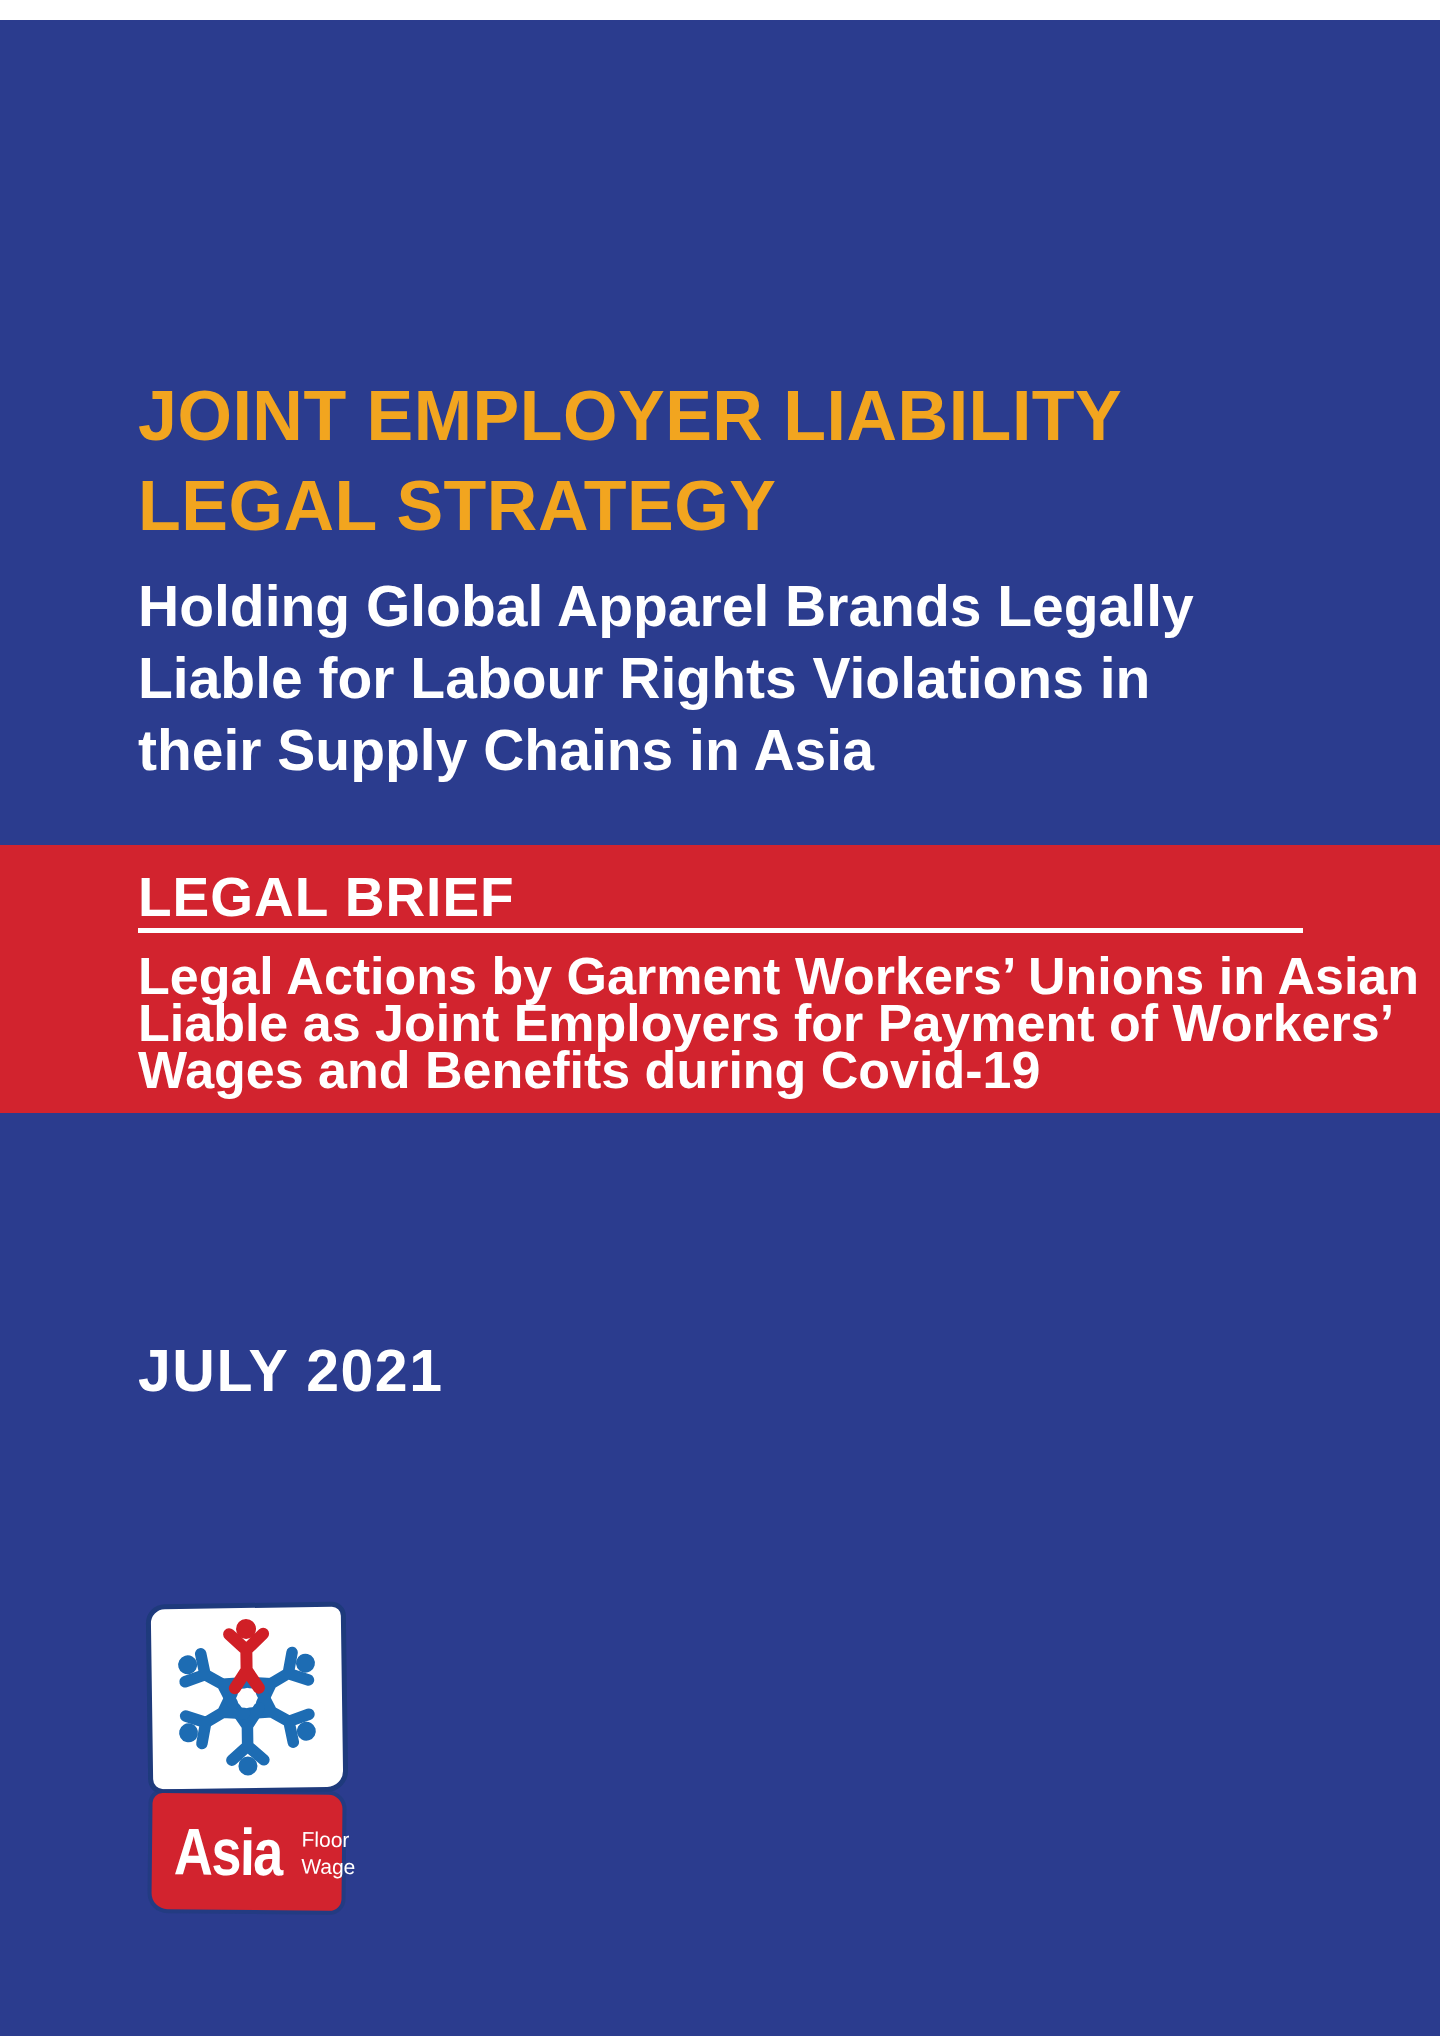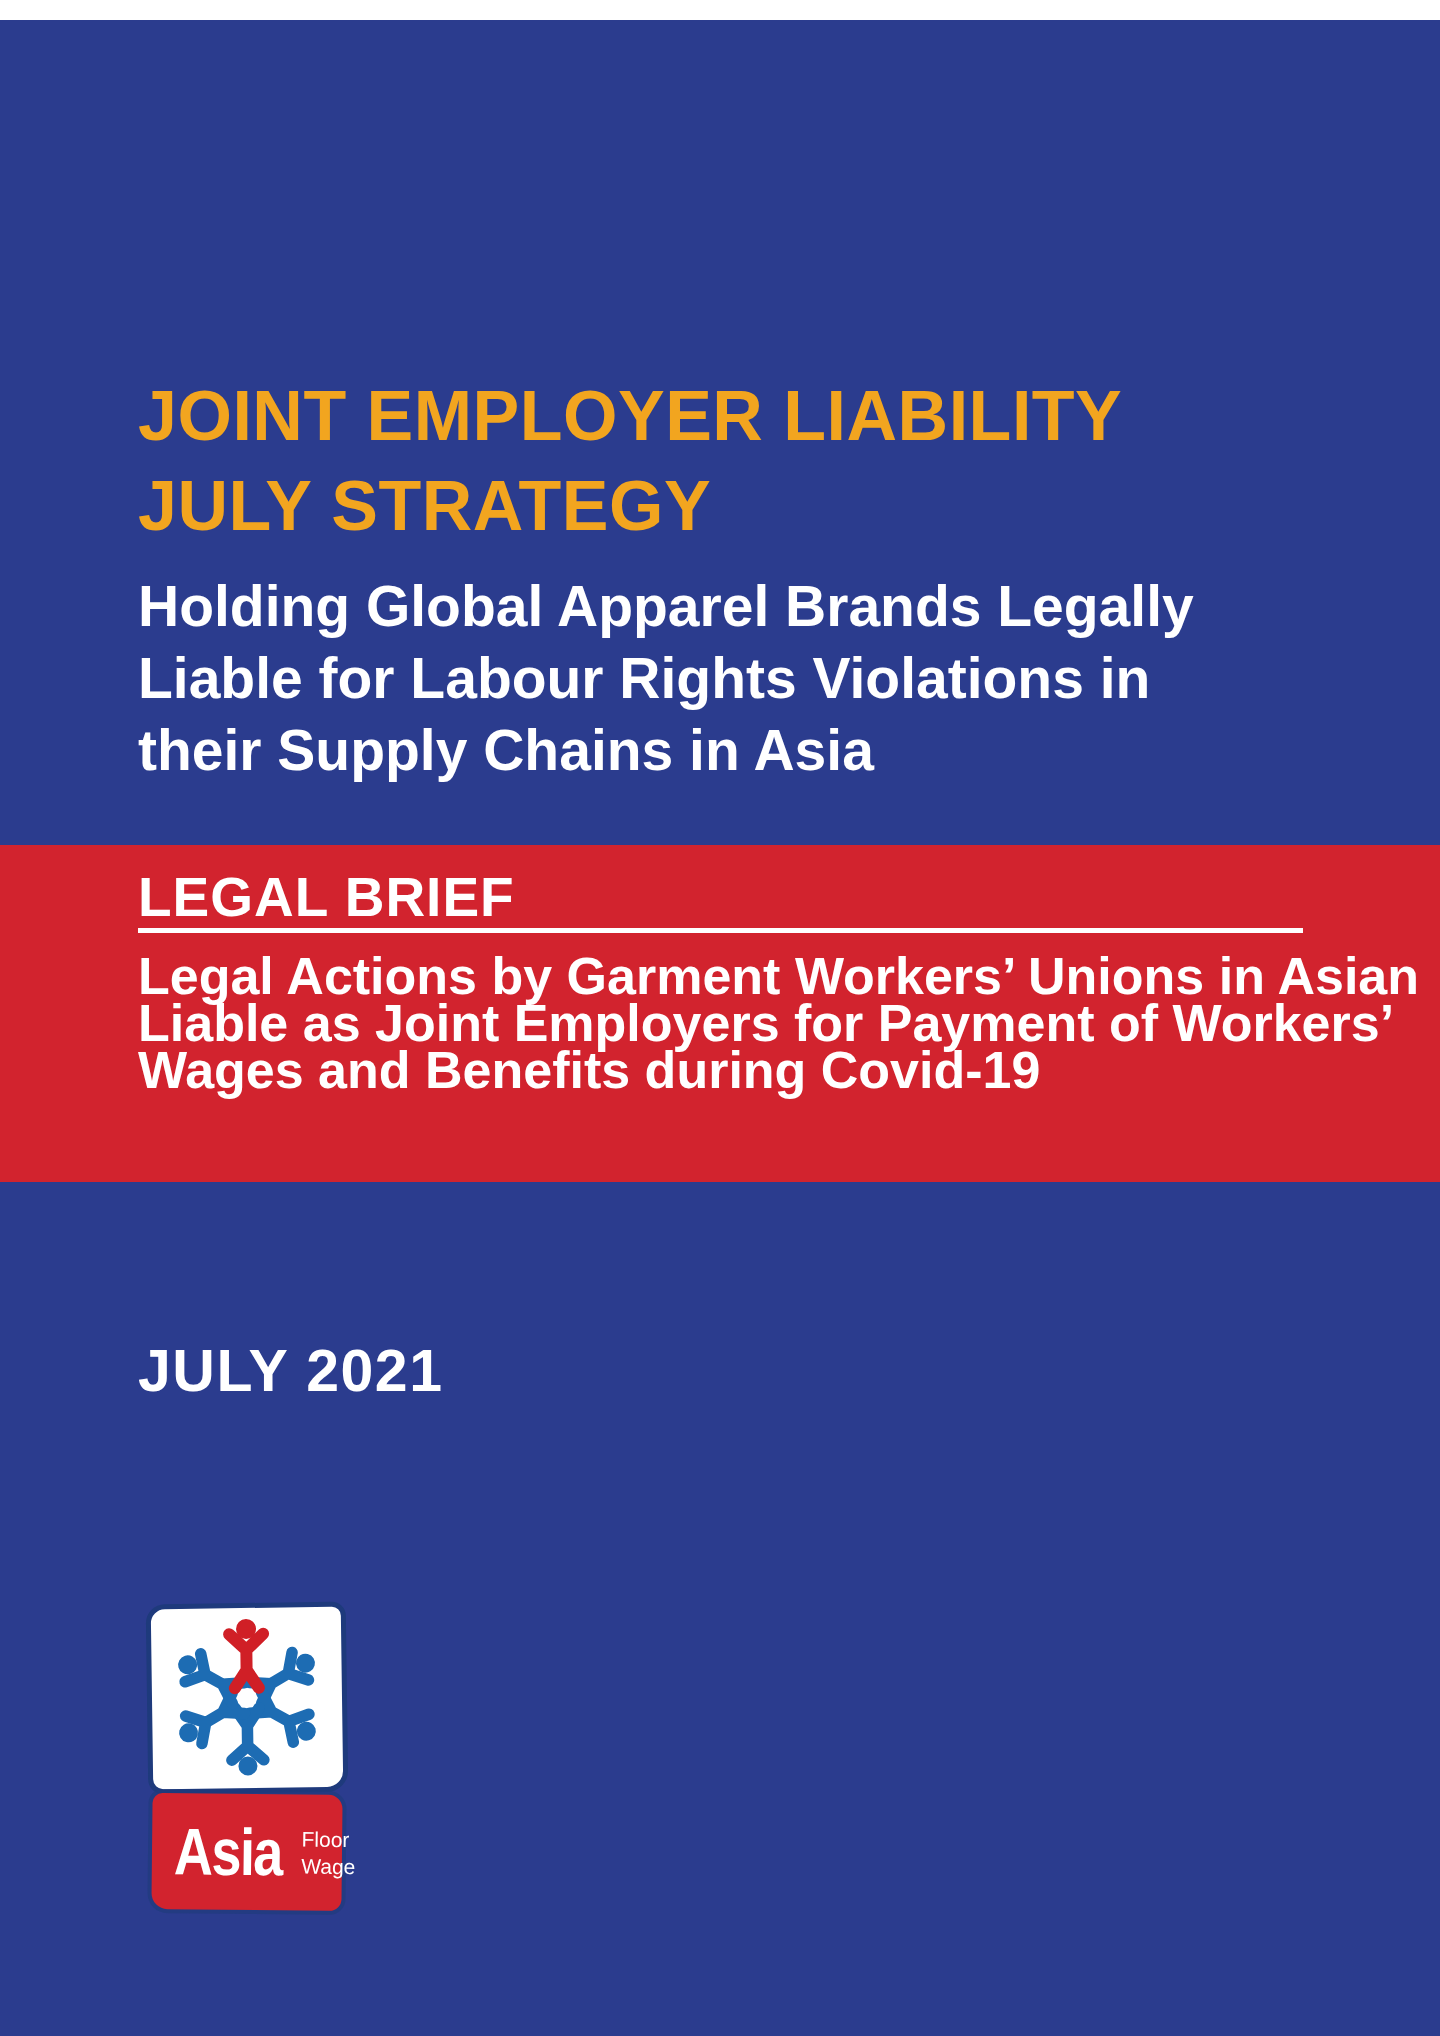--- a/index.html
+++ b/index.html
@@ -21,21 +21,21 @@
     color:var(--accent-yellow);
     font-size:70px;line-height:90px;font-weight:700;letter-spacing:0.5px;
   }
   .subtitle{
     position:absolute;left:138px;top:550px;
     color:var(--text-white);
     font-size:57px;line-height:72px;font-weight:700;
   }
 
   .band{
-    position:absolute;left:0;top:825px;width:1440px;height:337px;
+    position:absolute;left:0;top:825px;width:1440px;height:268px;
     background:var(--band-red);
   }
   .band-heading{
     position:absolute;left:138px;top:22px;
     color:var(--text-white);
     font-size:55px;line-height:60px;font-weight:700;letter-spacing:1px;
   }
   .band-rule{
     position:absolute;left:138px;top:83px;width:1165px;height:5px;
     background:var(--text-white);
@@ -82,21 +82,21 @@
     margin-left:-4px;
   }
 </style>
 </head>
 <body>
 
 <div class="cover">
 
   <div class="title">
     <div>JOINT EMPLOYER LIABILITY</div>
-    <div>JULY STRATEGY</div>
+    <div>LEGAL STRATEGY</div>
   </div>
 
   <div class="subtitle">
     <div>Holding Global Apparel Brands Legally</div>
     <div>Liable for Labour Rights Violations in</div>
     <div>their Supply Chains in Asia</div>
   </div>
 
   <div class="band">
     <div class="band-heading">LEGAL BRIEF</div>

